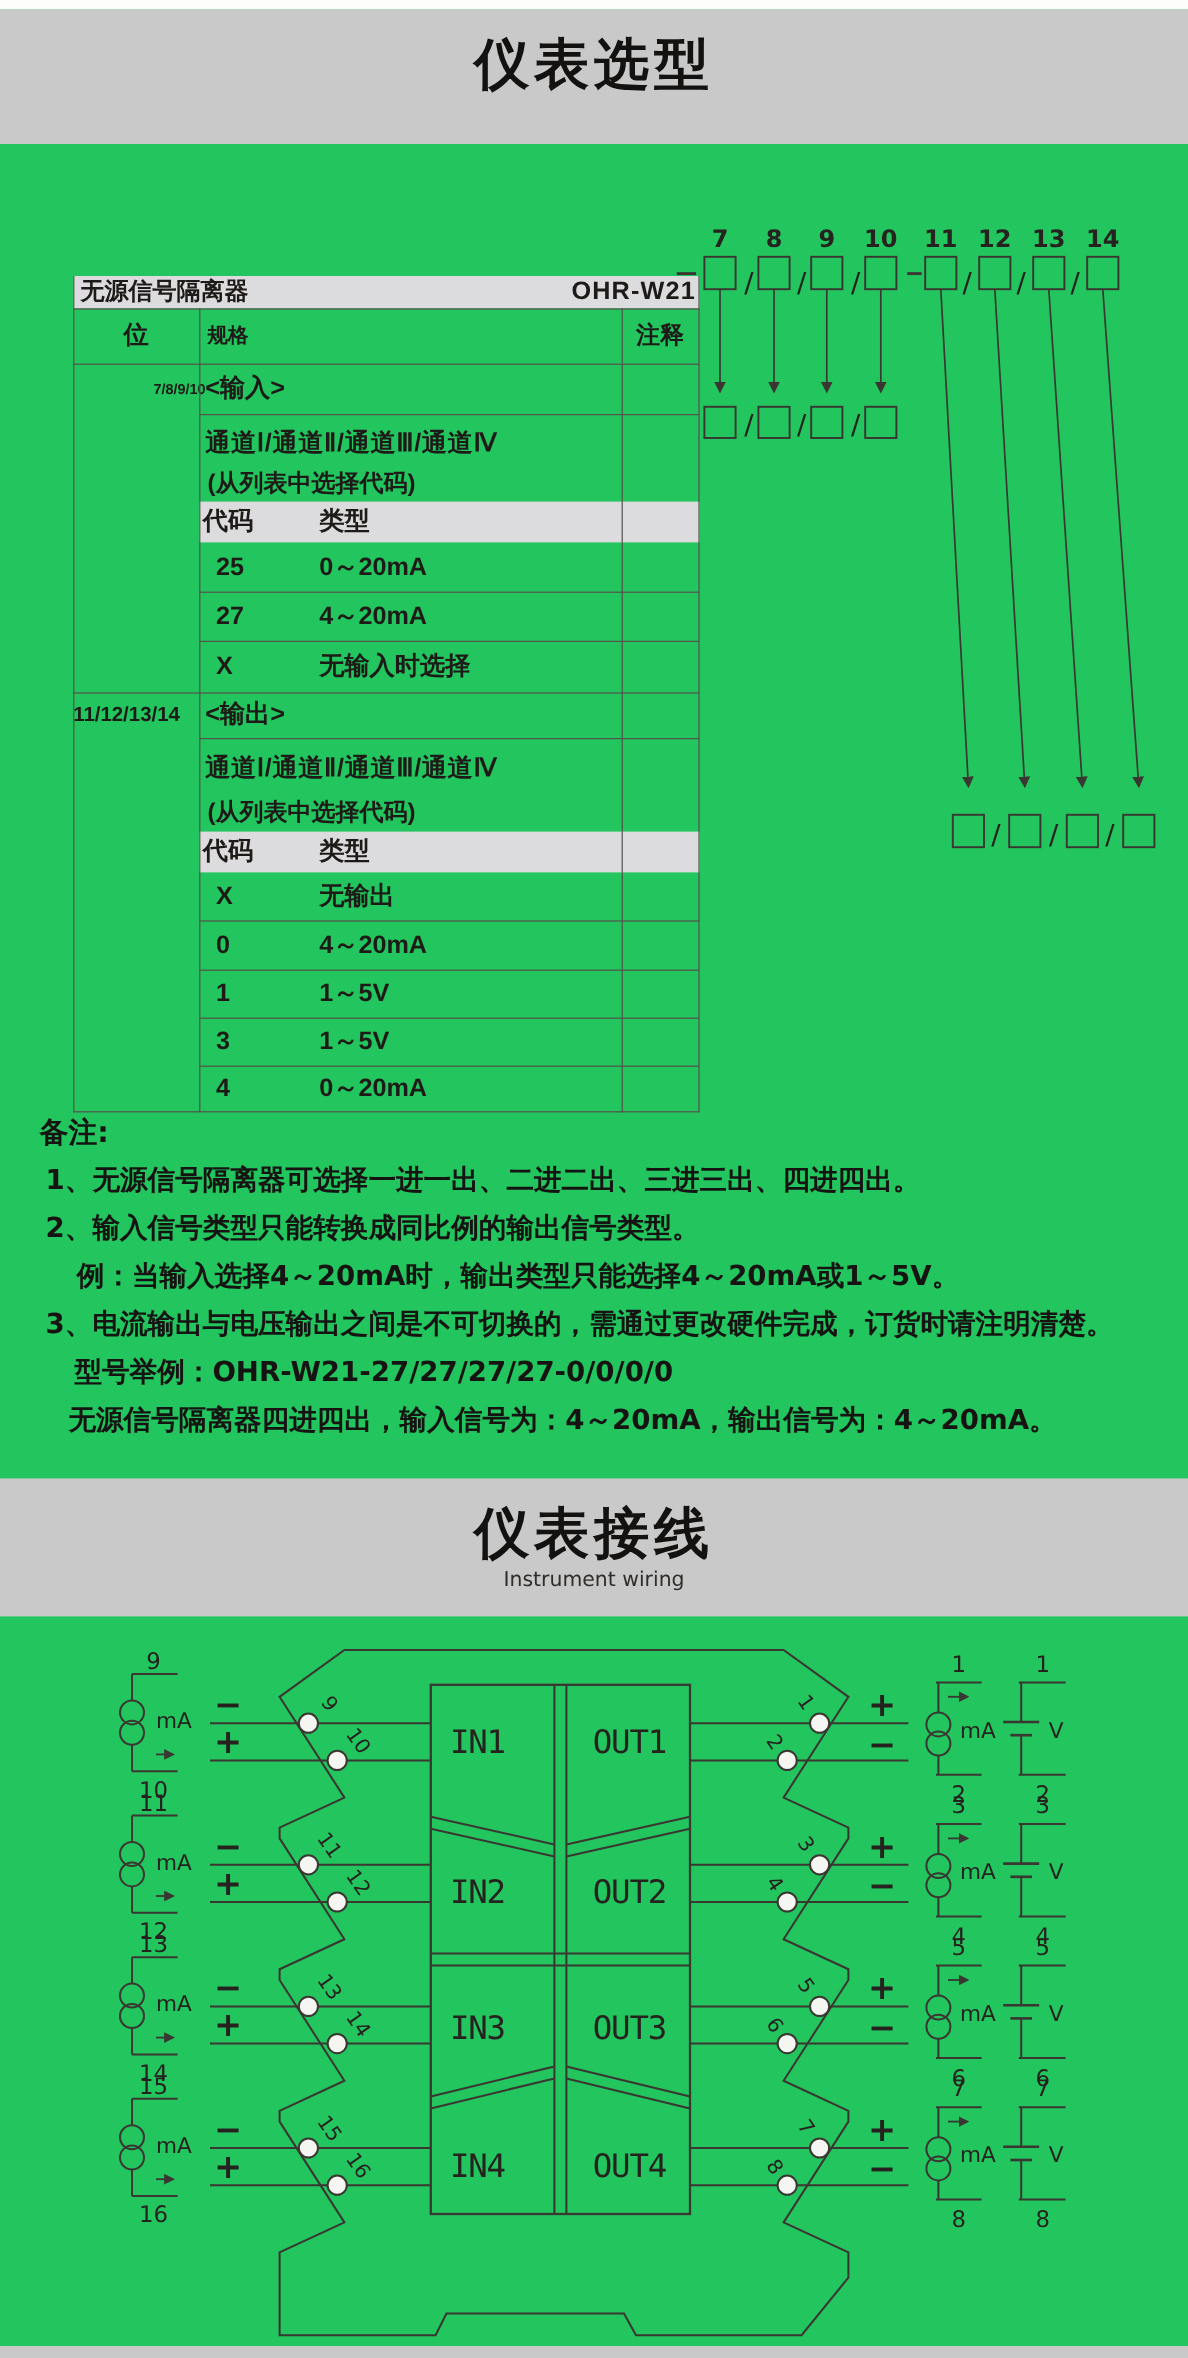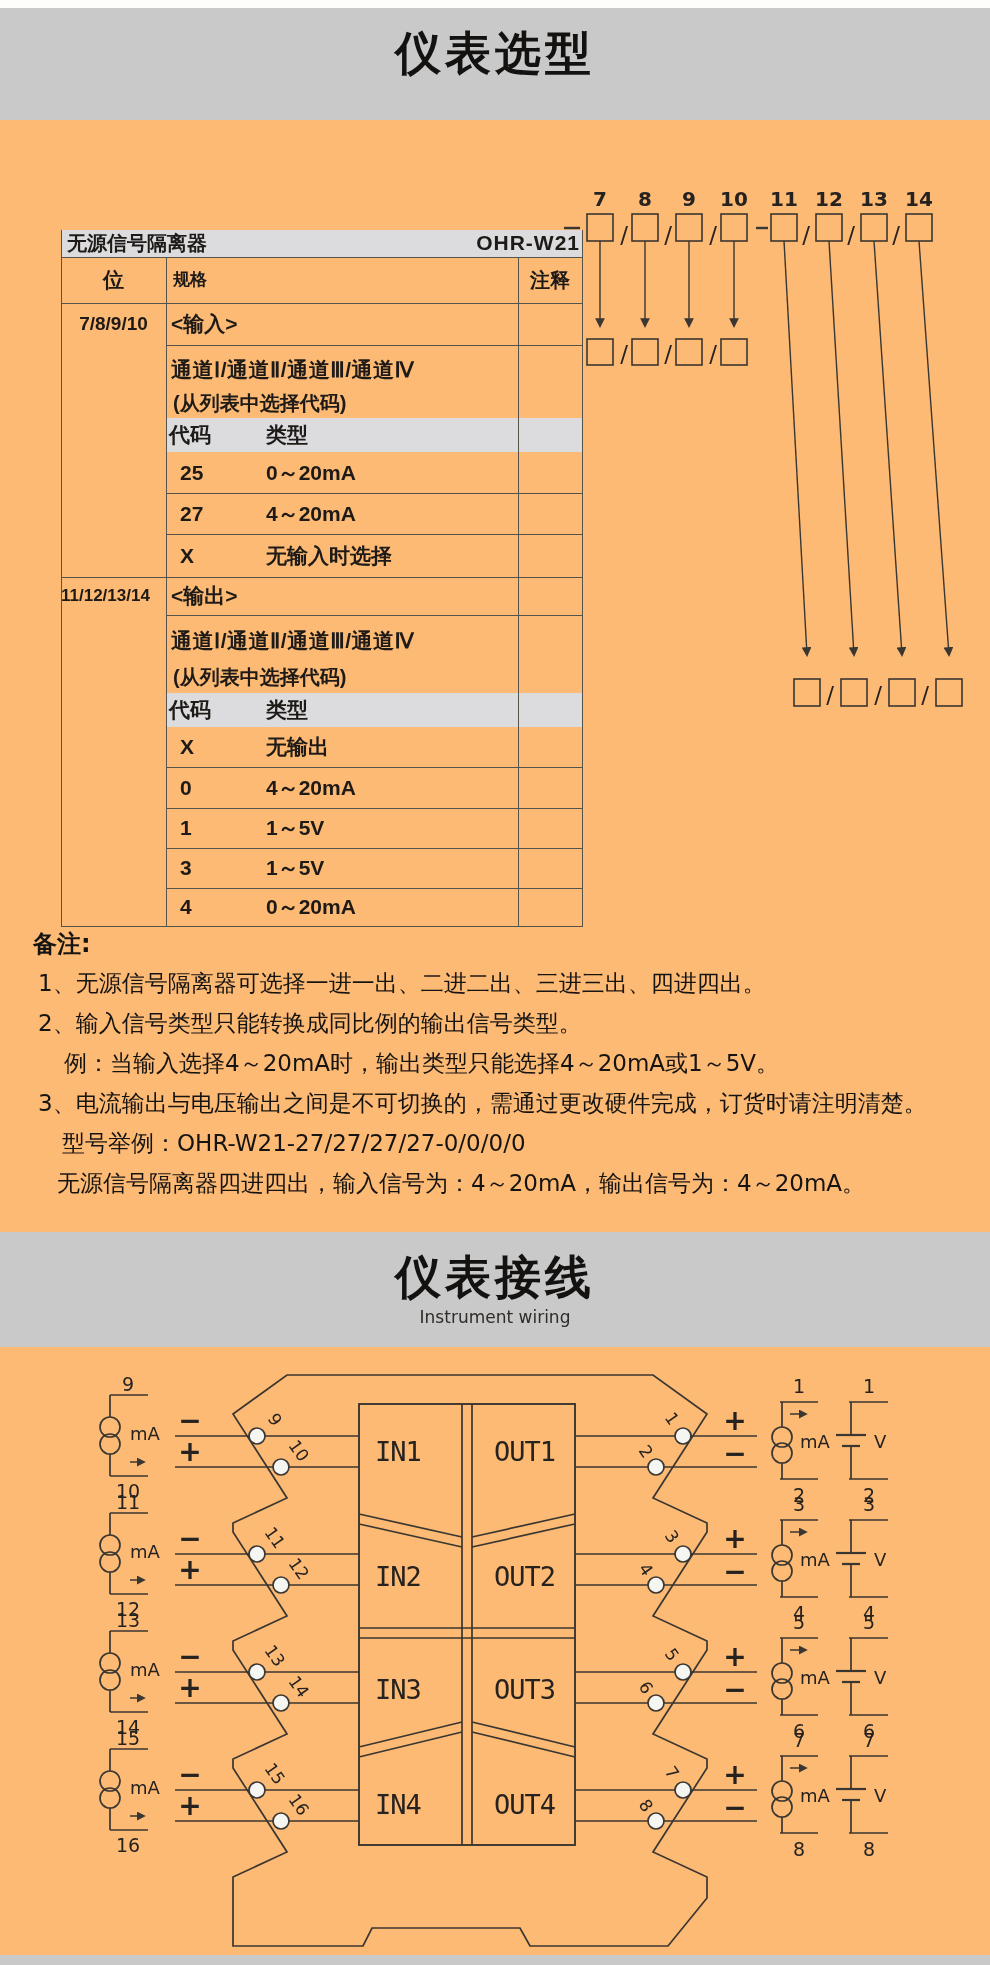--- a/index.html
+++ b/index.html
@@ -1,53 +1,53 @@
 <!DOCTYPE html>
 <html><head>
 <meta charset="utf-8">
 <style>
   html,body{margin:0;padding:0;background:#e9e9e9;}
-  .page{position:relative;width:990px;height:1965px;background:#fdba74;overflow:hidden;
+  .page{position:relative;width:990px;height:1965px;background:#22c55e;overflow:hidden;
         font-family:"DejaVu Sans","Liberation Sans",sans-serif;color:#1d1a17;}
   .topstrip{position:absolute;left:0;top:0;width:990px;height:8px;background:#fdfdfc;}
   .band{position:absolute;left:0;width:990px;background:#c9c9c9;text-align:center;}
   .band1{top:8px;height:112px;}
   .band2{top:1232px;height:115px;}
   .band-title{font-size:46px;font-weight:700;letter-spacing:4px;line-height:60px;margin-top:15px;color:#141210;}
   .band-sub{font-size:17px;line-height:20px;color:#2f2c29;}
   .bottomstrip{position:absolute;left:0;top:1955px;width:990px;height:10px;background:#c9c9c9;}
 
   
   .mtable{position:absolute;left:33px;top:230px;width:522px;height:697px;
           font-family:Liberation Sans, sans-serif;font-weight:700;margin-left:28px;}
   .mtable .cell{position:absolute;white-space:nowrap;}
   .gband{position:absolute;background:#dcdcde;}
   .hl,.vl{position:absolute;background:#56524c;}
   .product{left:6px;top:0;height:27px;line-height:27px;font-size:20px;}
   .model{right:3px;top:-1px;height:28px;line-height:28px;font-size:21px;letter-spacing:1px;}
   .pos-h{left:0;top:27px;width:105px;height:46px;line-height:46px;text-align:center;font-size:21px;}
   .spec-h{left:112px;top:27px;height:46px;line-height:46px;font-size:17px;}
   .note-h{left:457px;top:27px;width:64px;height:46px;line-height:46px;text-align:center;font-size:20px;}
-  .in-pos{left:0;top:73px;width:105px;height:42px;line-height:42px;text-align:center;font-size:19px;}
+  .in-pos{left:0;top:73px;width:105px;height:42px;line-height:42px;text-align:center;font-size:12px;padding-left:36px;}
   .in-title{left:110px;top:73px;height:42px;line-height:42px;font-size:21px;}
   .in-ch{left:110px;top:115px;height:45px;line-height:50px;font-size:21px;letter-spacing:.5px;}
   .in-hint{left:112px;top:160px;height:28px;line-height:26px;font-size:20px;}
   .out-pos{left:0;top:347px;width:105px;height:38px;line-height:38px;font-size:17px;}
   .out-title{left:110px;top:347px;height:38px;line-height:38px;font-size:21px;}
   .out-ch{left:110px;top:385px;height:48px;line-height:52px;font-size:21px;letter-spacing:.5px;}
   .out-hint{left:112px;top:433px;height:30px;line-height:28px;font-size:20px;}
   .codeband{left:105px;width:417px;height:34px;}
   .codeband span{position:absolute;line-height:34px;font-size:21px;}
   .code-l{left:3px;} .type-l{left:100px;}
   .crow{position:absolute;left:105px;width:417px;}
   .crow .rc{position:absolute;left:14px;font-size:21px;}
   .crow .rt{position:absolute;left:100px;font-size:21px;}
 
   
-  .note{position:absolute;white-space:nowrap;font-size:23px;font-weight:400;color:#161412;}
+  .note{position:absolute;white-space:nowrap;font-size:23px;font-weight:700;color:#161412;}
   .notes-label{position:absolute;left:33px;top:928px;font-size:24px;font-weight:700;color:#161412;}
   .n0{left:38px;top:968px;} .n1{left:38px;top:1008px;} .n2{left:64px;top:1048px;}
   .n3{left:38px;top:1088px;} .n4{left:62px;top:1128px;} .n5{left:57px;top:1168px;}
 
   
   #model-code-svg{position:absolute;left:560px;top:170px;width:430px;height:545px;}
   #wiring-svg{position:absolute;left:0;top:1350px;width:990px;height:615px;}
   svg{overflow:visible;}
   svg text{font-family:"DejaVu Sans","Liberation Sans",sans-serif;fill:#26221f;}
   text.num{font-size:20px;font-weight:700;}

